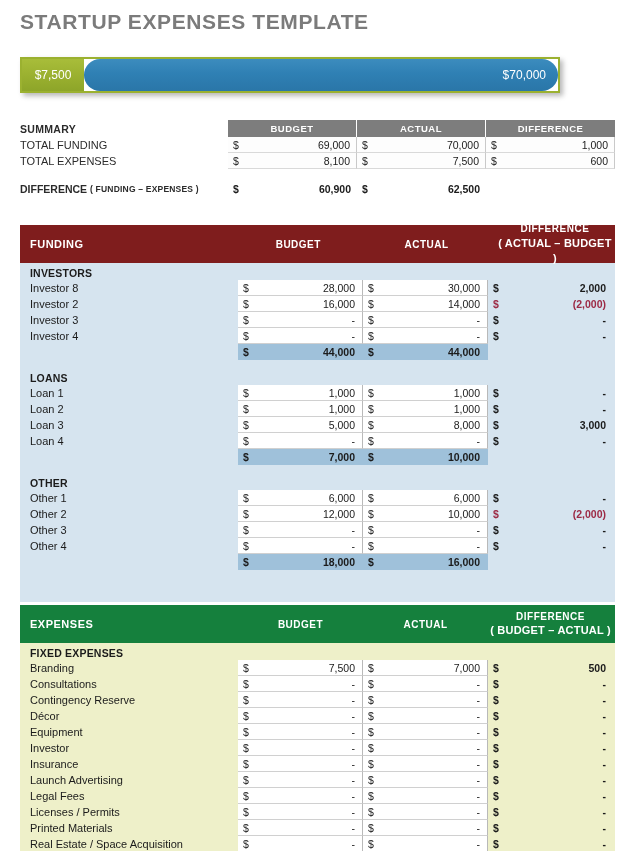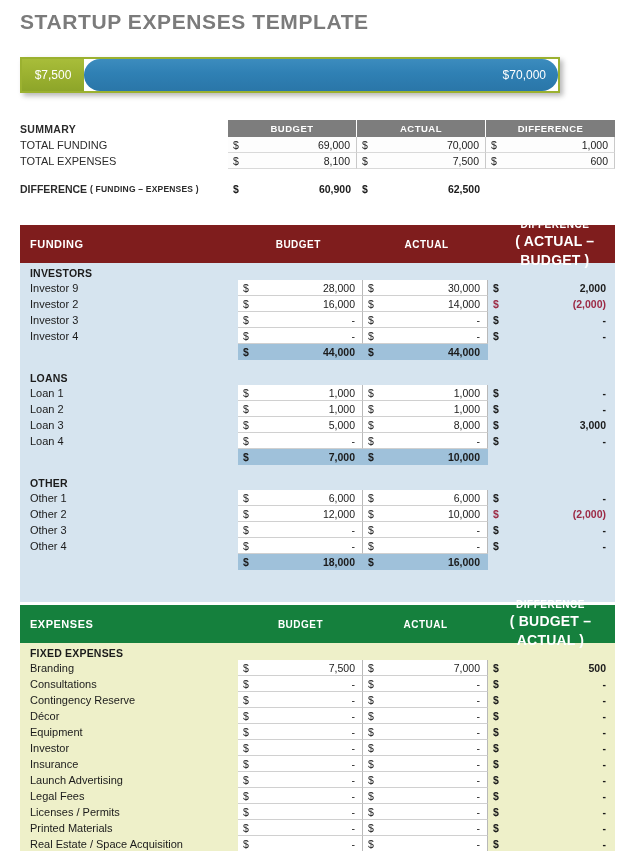--- a/index.html
+++ b/index.html
@@ -81,21 +81,21 @@
   .panel-hdr.expenses { background: #15803d; }
   .hdr-title {
     width: 218px; padding-left: 10px;
     font-size: 11px; font-weight: bold; letter-spacing: .5px;
   }
   .hdr-col {
     width: 125px; text-align: center;
     font-size: 10px; font-weight: bold; letter-spacing: .5px;
   }
   .hdr-col.diff { width: 125px; line-height: 1.35; }
-  .hdr-col .sub { display: block; font-size: 14px; letter-spacing: .2px; font-weight: bold; text-align: center; }
+  .hdr-col .sub { display: block; font-size: 11px; letter-spacing: .2px; font-weight: bold; text-align: center; }
 
   .panel-body.funding { background: #d6e4ef; padding-bottom: 24px; }
   .panel-body.expenses { background: #eef0c9; }
 
   .grp-title {
     font-size: 10.5px; font-weight: bold; color: #1b1b1b;
     padding: 4px 0 1px 10px; letter-spacing: .2px;
   }
   .drow { display: flex; height: 16px; align-items: stretch; }
   .drow .name {
@@ -226,21 +226,21 @@
       <div class="hdr-col">BUDGET</div>
       <div class="hdr-col">ACTUAL</div>
       <div class="hdr-col diff">
         <span>DIFFERENCE</span>
         <span class="sub">( ACTUAL – BUDGET )</span>
       </div>
     </div>
     <div class="panel-body funding" id="funding-body">
         <div class="grp-title">INVESTORS</div>
         <div class="drow">
-          <div class="name">Investor 9</div>
+          <div class="name">Investor 8</div>
           <div class="dcell">
             <span class="cur">$</span>
             <span class="val">28,000</span>
           </div>
           <div class="dcell">
             <span class="cur">$</span>
             <span class="val">30,000</span>
           </div>
           <div class="dcell diff">
             <span class="cur">$</span>

